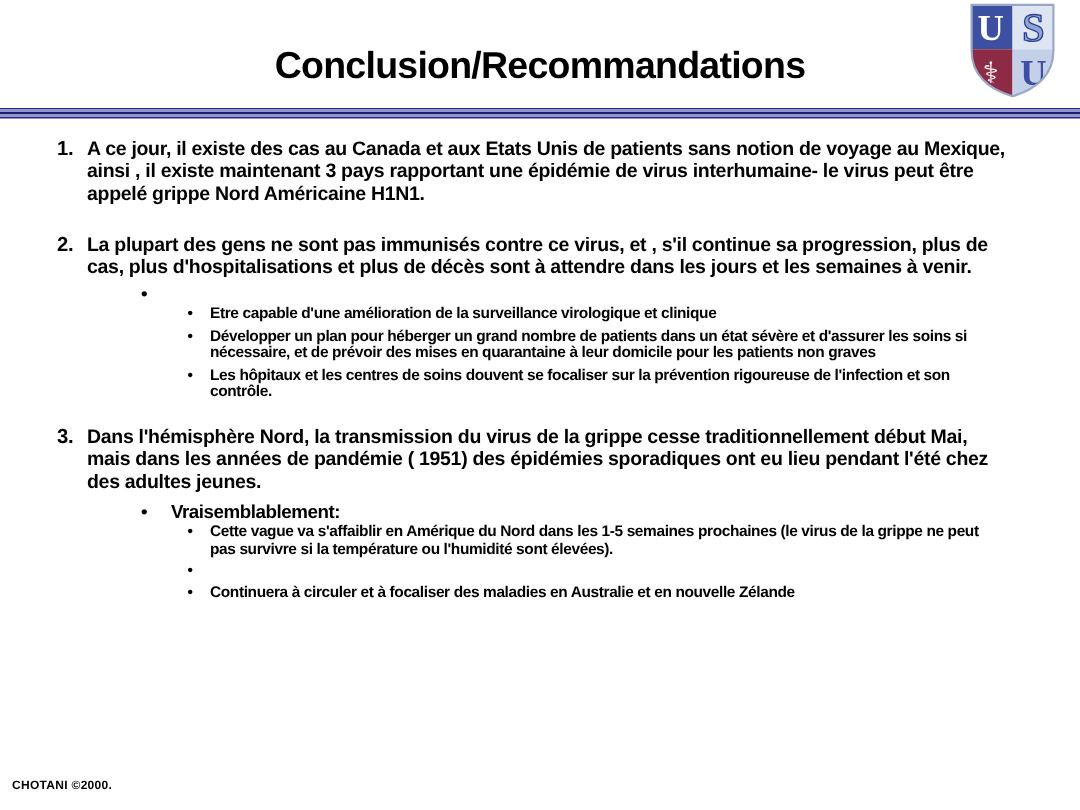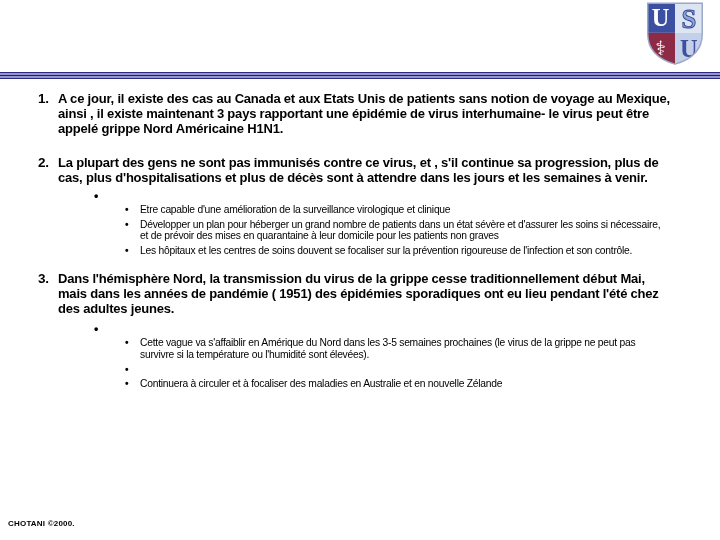--- a/index.html
+++ b/index.html
@@ -57,35 +57,36 @@
   .l2-item .txt{
     font-size:12.5px;line-height:15px;font-weight:bold;letter-spacing:-0.3px;
   }
   .sub3{margin-left:33px;}
   .l3-item{display:flex;margin-bottom:3px;}
   .l3-item .bullet{
     flex:0 0 15px;
     font-size:10.3px;line-height:11.6px;font-weight:bold;
   }
   .l3-item .txt{
-    font-size:10.3px;line-height:11.6px;font-weight:normal;letter-spacing:-0.25px;
+    font-size:10.3px;line-height:11.6px;font-weight:bold;letter-spacing:-0.25px;
     max-width:522px;
   }
   .sub2-vrai{margin-top:6px;}
   .footer{
     position:absolute;left:8px;top:519px;
     font-size:8px;font-weight:bold;letter-spacing:0.2px;
     color:#000;
   }
 </style>
 </head>
 <body>
 
 <div class="slide">
 
+  <h1 class="title">Conclusion/Recommandations</h1>
 
   <div class="logo">
     <svg viewBox="0 0 100 110" width="58" height="64">
       <defs>
         <clipPath id="shieldClip">
           <path d="M3,2 H97 V55 C97,82 78,99 50,107 C22,99 3,82 3,55 Z"></path>
         </clipPath>
       </defs>
       <g clip-path="url(#shieldClip)">
         <rect x="0" y="0" width="50" height="53" fill="#3d4fa1"></rect>
@@ -134,25 +135,26 @@
       </div>
     </div>
 
     <div class="l1-item item-3">
       <span class="num">3.</span>
       <span class="txt">Dans l'hémisphère Nord, la transmission du virus de la grippe cesse traditionnellement début Mai, mais dans les années de pandémie ( 1951) des épidémies sporadiques ont eu lieu pendant l'été chez des adultes jeunes.</span>
     </div>
     <div class="sub2 sub2-vrai">
       <div class="l2-item">
         <span class="bullet">•</span>
+        <span class="txt">Vraisemblablement:</span>
       </div>
       <div class="sub3">
         <div class="l3-item">
           <span class="bullet">•</span>
-          <span class="txt">Cette vague va s'affaiblir en Amérique du Nord dans les 3-5 semaines prochaines (le virus de la grippe ne peut pas survivre si la température ou l'humidité sont élevées).</span>
+          <span class="txt">Cette vague va s'affaiblir en Amérique du Nord dans les 1-5 semaines prochaines (le virus de la grippe ne peut pas survivre si la température ou l'humidité sont élevées).</span>
         </div>
         <div class="l3-item">
           <span class="bullet">•</span>
         </div>
         <div class="l3-item">
           <span class="bullet">•</span>
           <span class="txt">Continuera à circuler et à focaliser des maladies en Australie et en nouvelle Zélande</span>
         </div>
       </div>
     </div>

